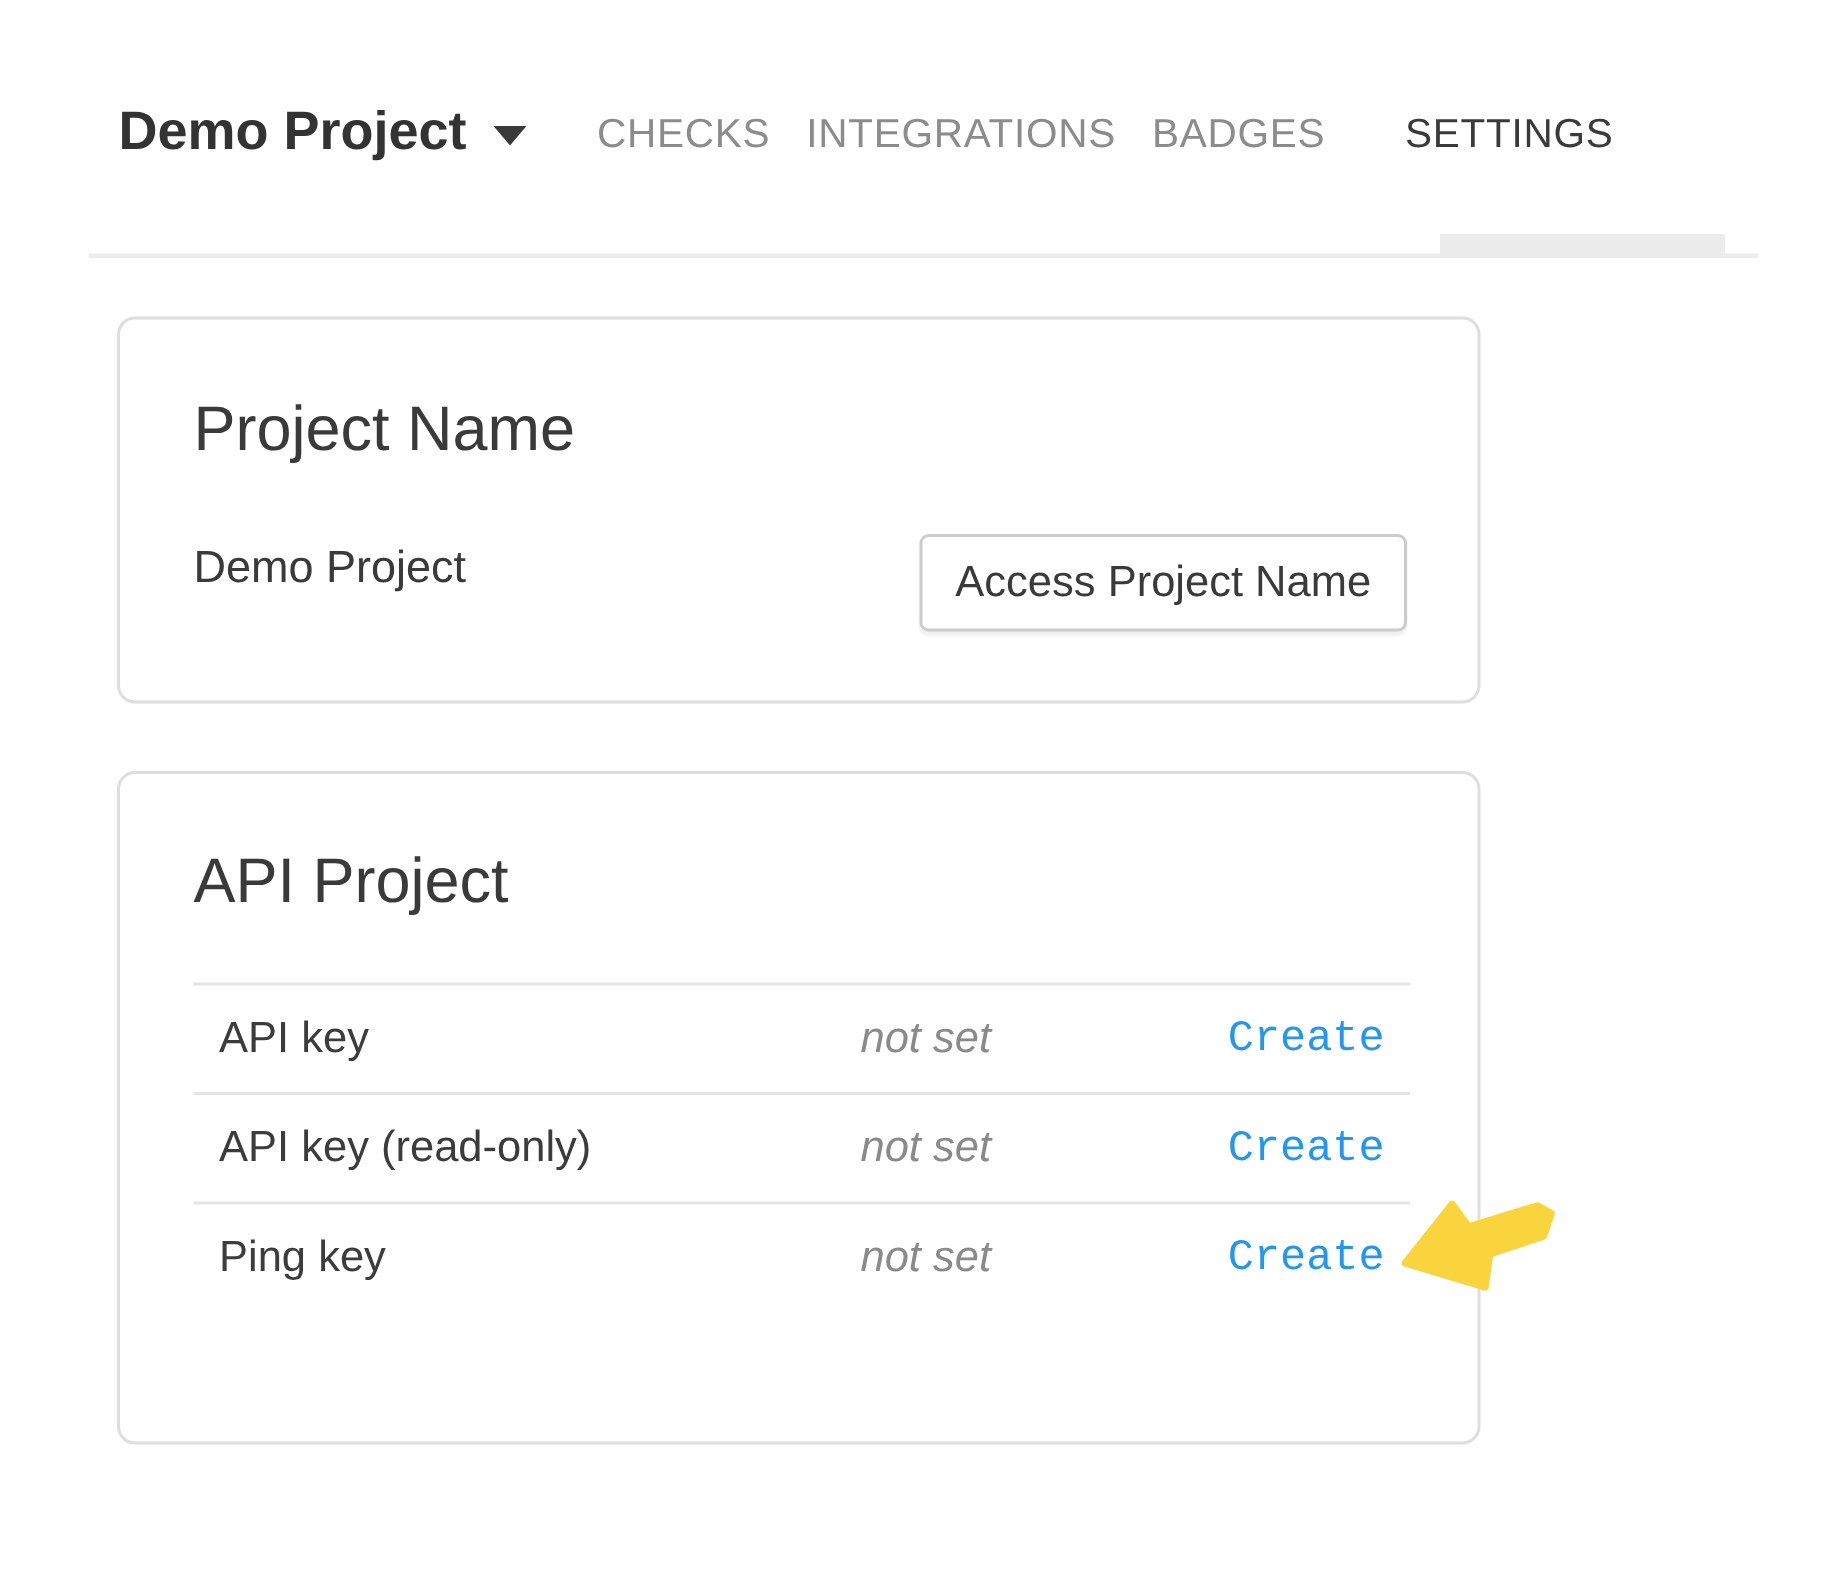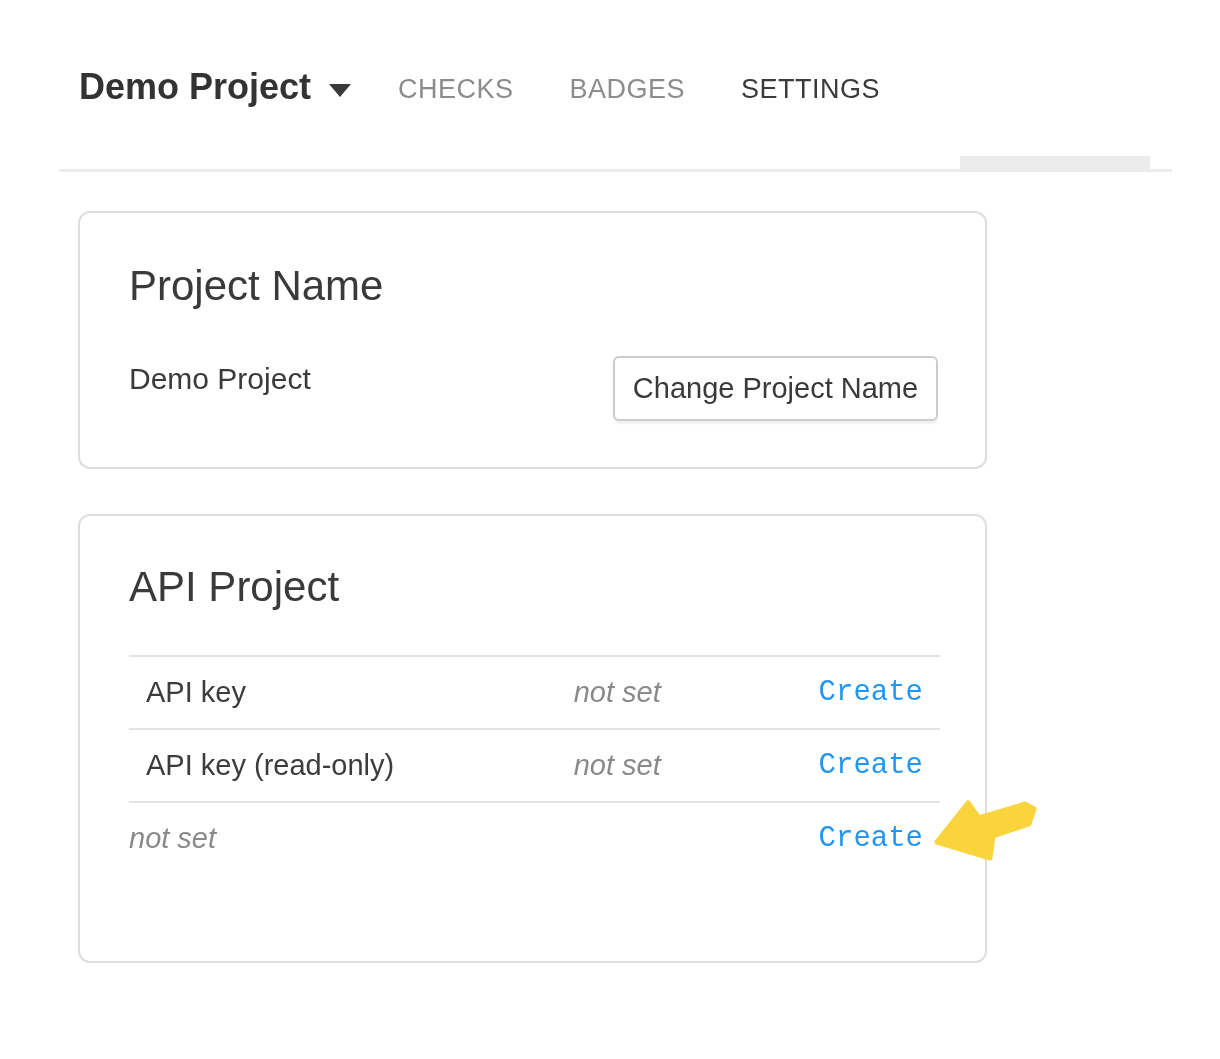--- a/index.html
+++ b/index.html
@@ -22,25 +22,25 @@
   }
   .caret-down {
     width:0; height:0;
     border-left:11px solid transparent;
     border-right:11px solid transparent;
     border-top:13px solid #3a3a3a;
     margin-top:6px;
   }
   .top-nav {
     position:absolute; left:398px; top:74px;
-    display:flex; gap:56px;
+    display:flex; gap:24px;
     font-size:27px; letter-spacing:0.5px;
   }
   .nav-item { color:#8c8c8c; cursor:pointer; white-space:nowrap; }
-  .nav-item.active { color:#3a3a3a; }
+  .nav-item.active { color:#3a3a3a;margin-left:29px; }
 
   .active-tab-bar {
     position:absolute; left:960px; top:156px;
     width:190px; height:14px; background:#ececec;
   }
   .header-divider {
     position:absolute; left:59px; top:169px;
     width:1113px; height:3px; background:#ececec;
   }
 
@@ -99,51 +99,53 @@
 
 <div class="page">
 
   <div class="project-title">
     <span>Demo Project</span>
     <span class="caret-down"></span>
   </div>
 
   <div class="top-nav">
     <span class="nav-item">CHECKS</span>
+    <span class="nav-item">INTEGRATIONS</span>
     <span class="nav-item">BADGES</span>
     <span class="nav-item active">SETTINGS</span>
   </div>
 
   <div class="active-tab-bar"></div>
   <div class="header-divider"></div>
 
   <div class="card card-project-name">
     <h2 class="card-heading">Project Name</h2>
     <div class="current-name">Demo Project</div>
-    <button class="change-btn">Change Project Name</button>
+    <button class="change-btn">Access Project Name</button>
   </div>
 
   <div class="card card-api-access">
     <h2 class="card-heading">API Project</h2>
 
     <div class="api-table">
 
       <div class="api-row">
         <span class="api-label">API key</span>
         <span class="api-value">not set</span>
         <span class="api-action"><a>Create</a></span>
       </div>
 
       <div class="api-row">
         <span class="api-label">API key (read-only)</span>
         <span class="api-value">not set</span>
         <span class="api-action"><a>Create</a></span>
       </div>
 
       <div class="api-row">
+        <span class="api-label">Ping key</span>
         <span class="api-value">not set</span>
         <span class="api-action"><a>Create</a></span>
       </div>
 
     </div>
   </div>
 
   <svg class="annotation-arrow" viewBox="0 0 112 70">
     <polygon points="7,46 38,7 49,22 95,8 104,13 99,28 63,40 60,62" fill="#fad43c" stroke="#fad43c" stroke-width="5" stroke-linejoin="round"></polygon>
   </svg>

